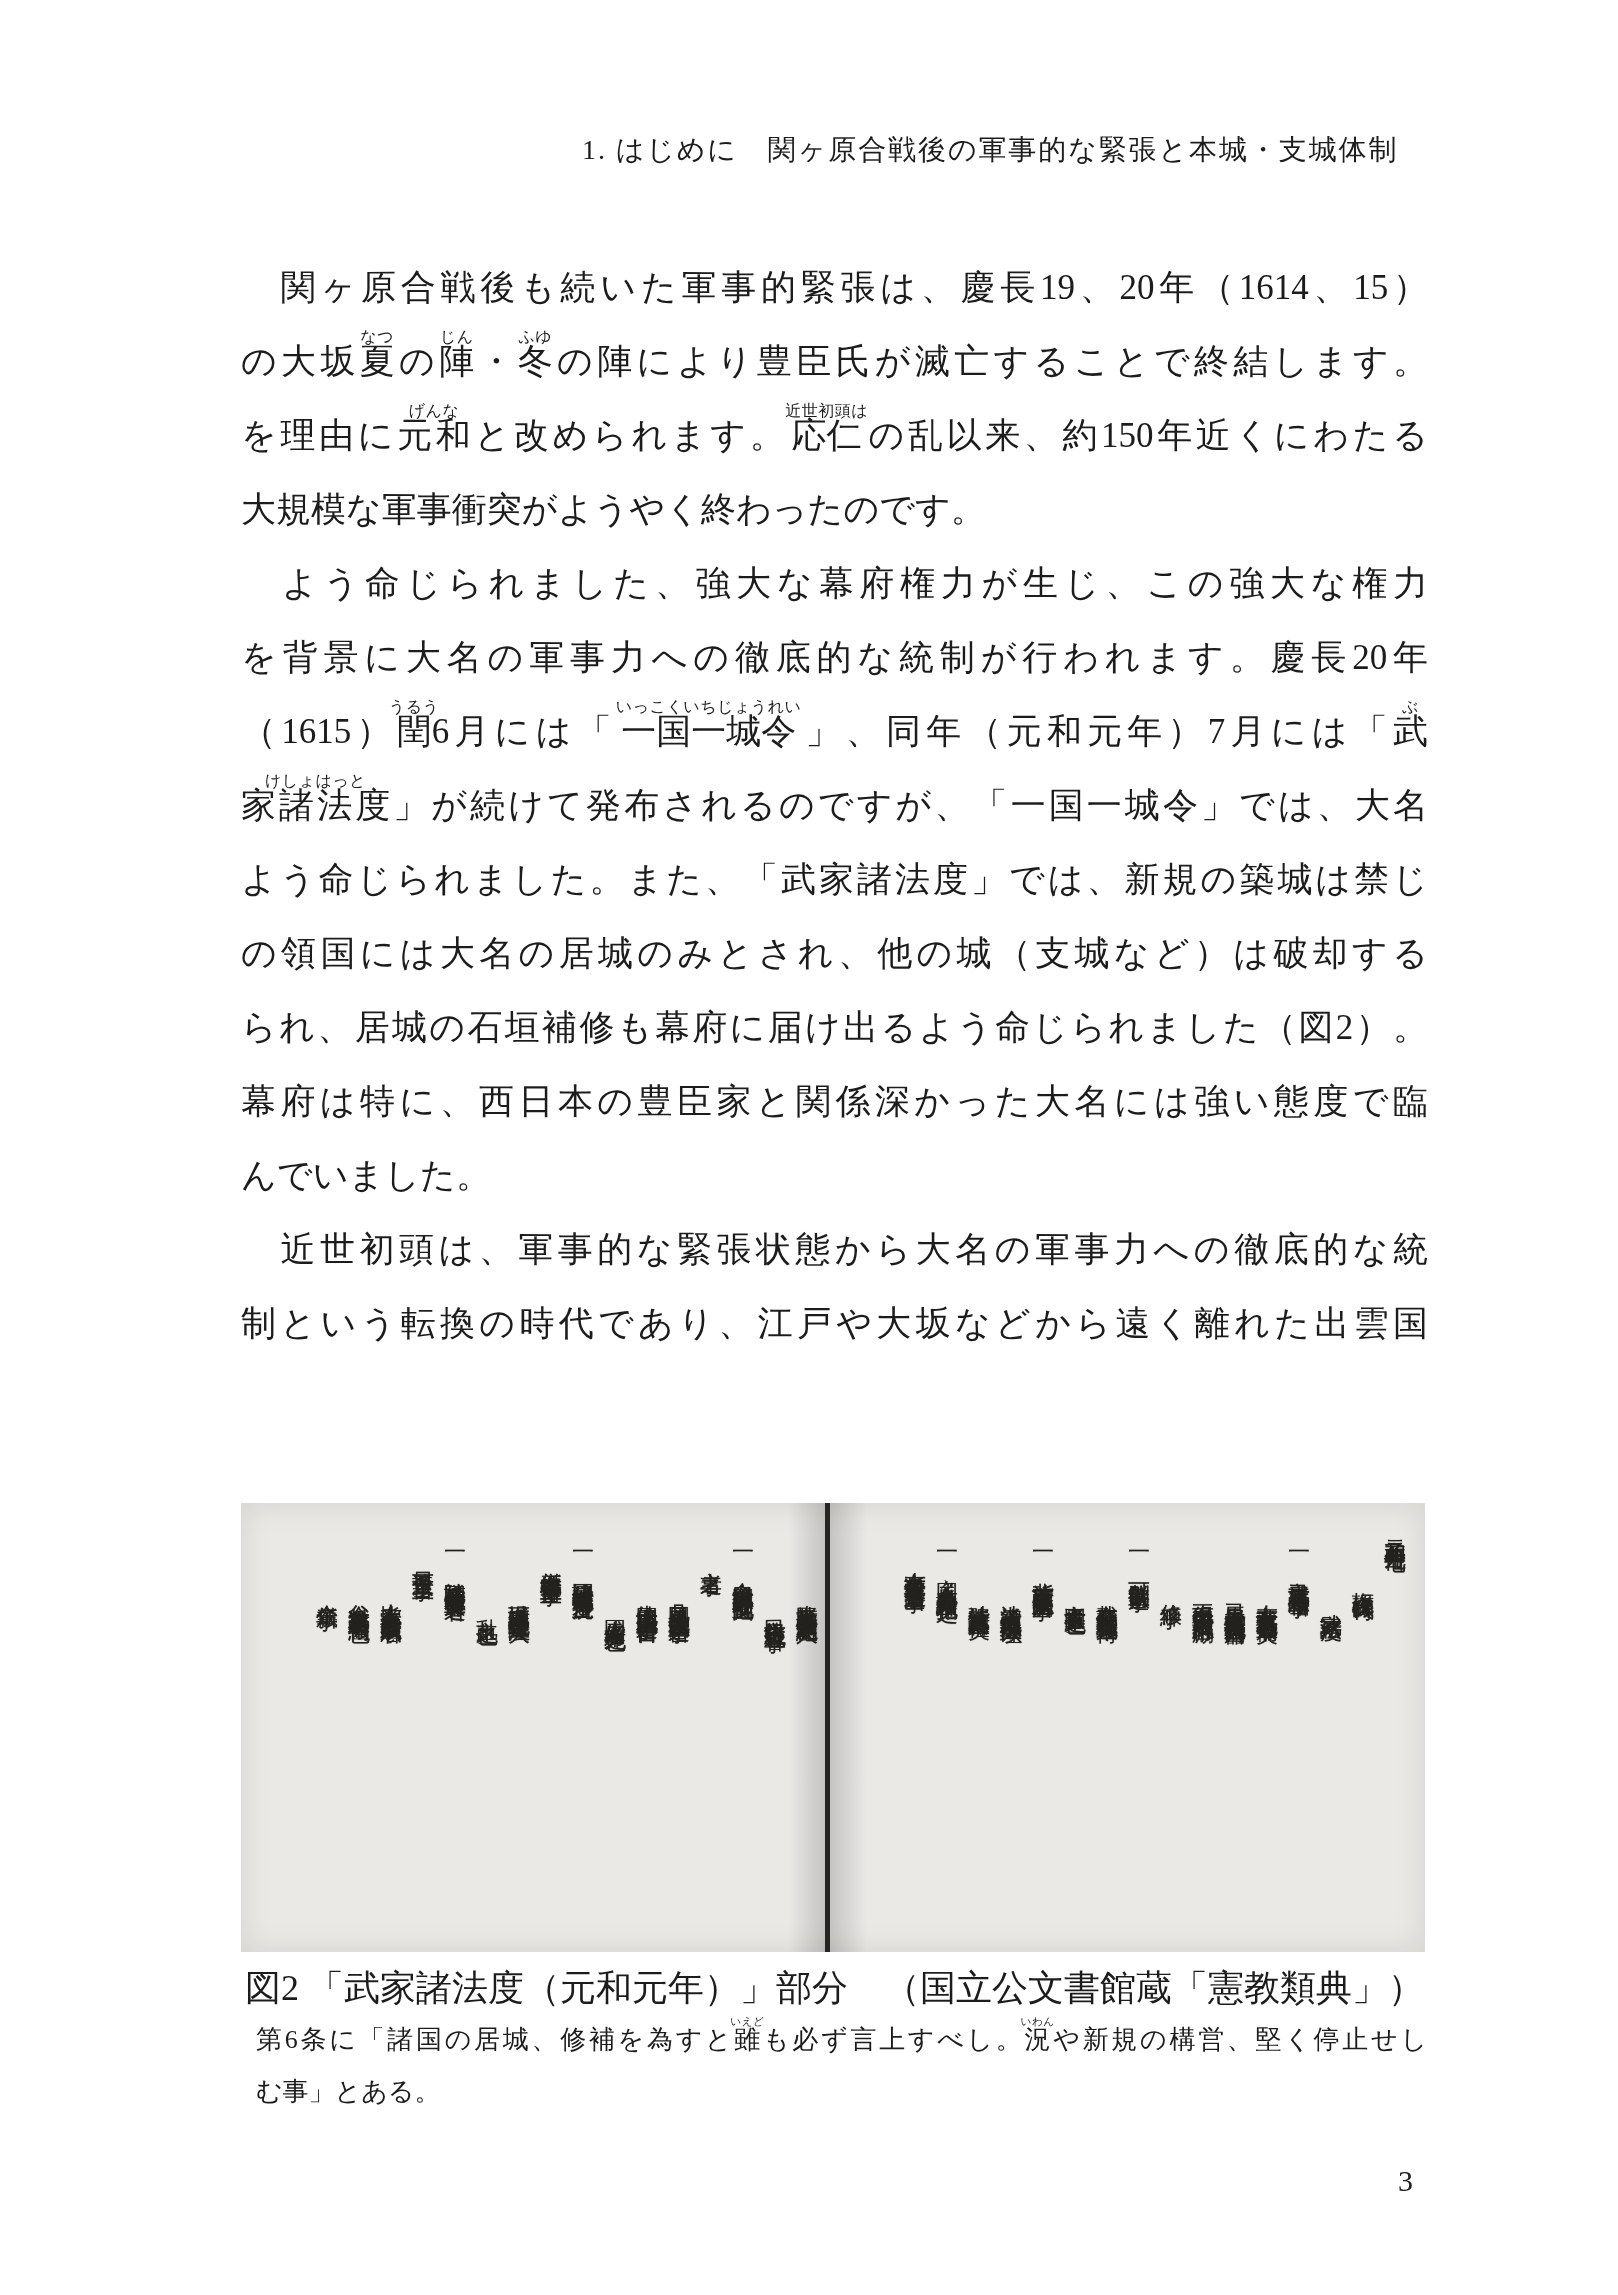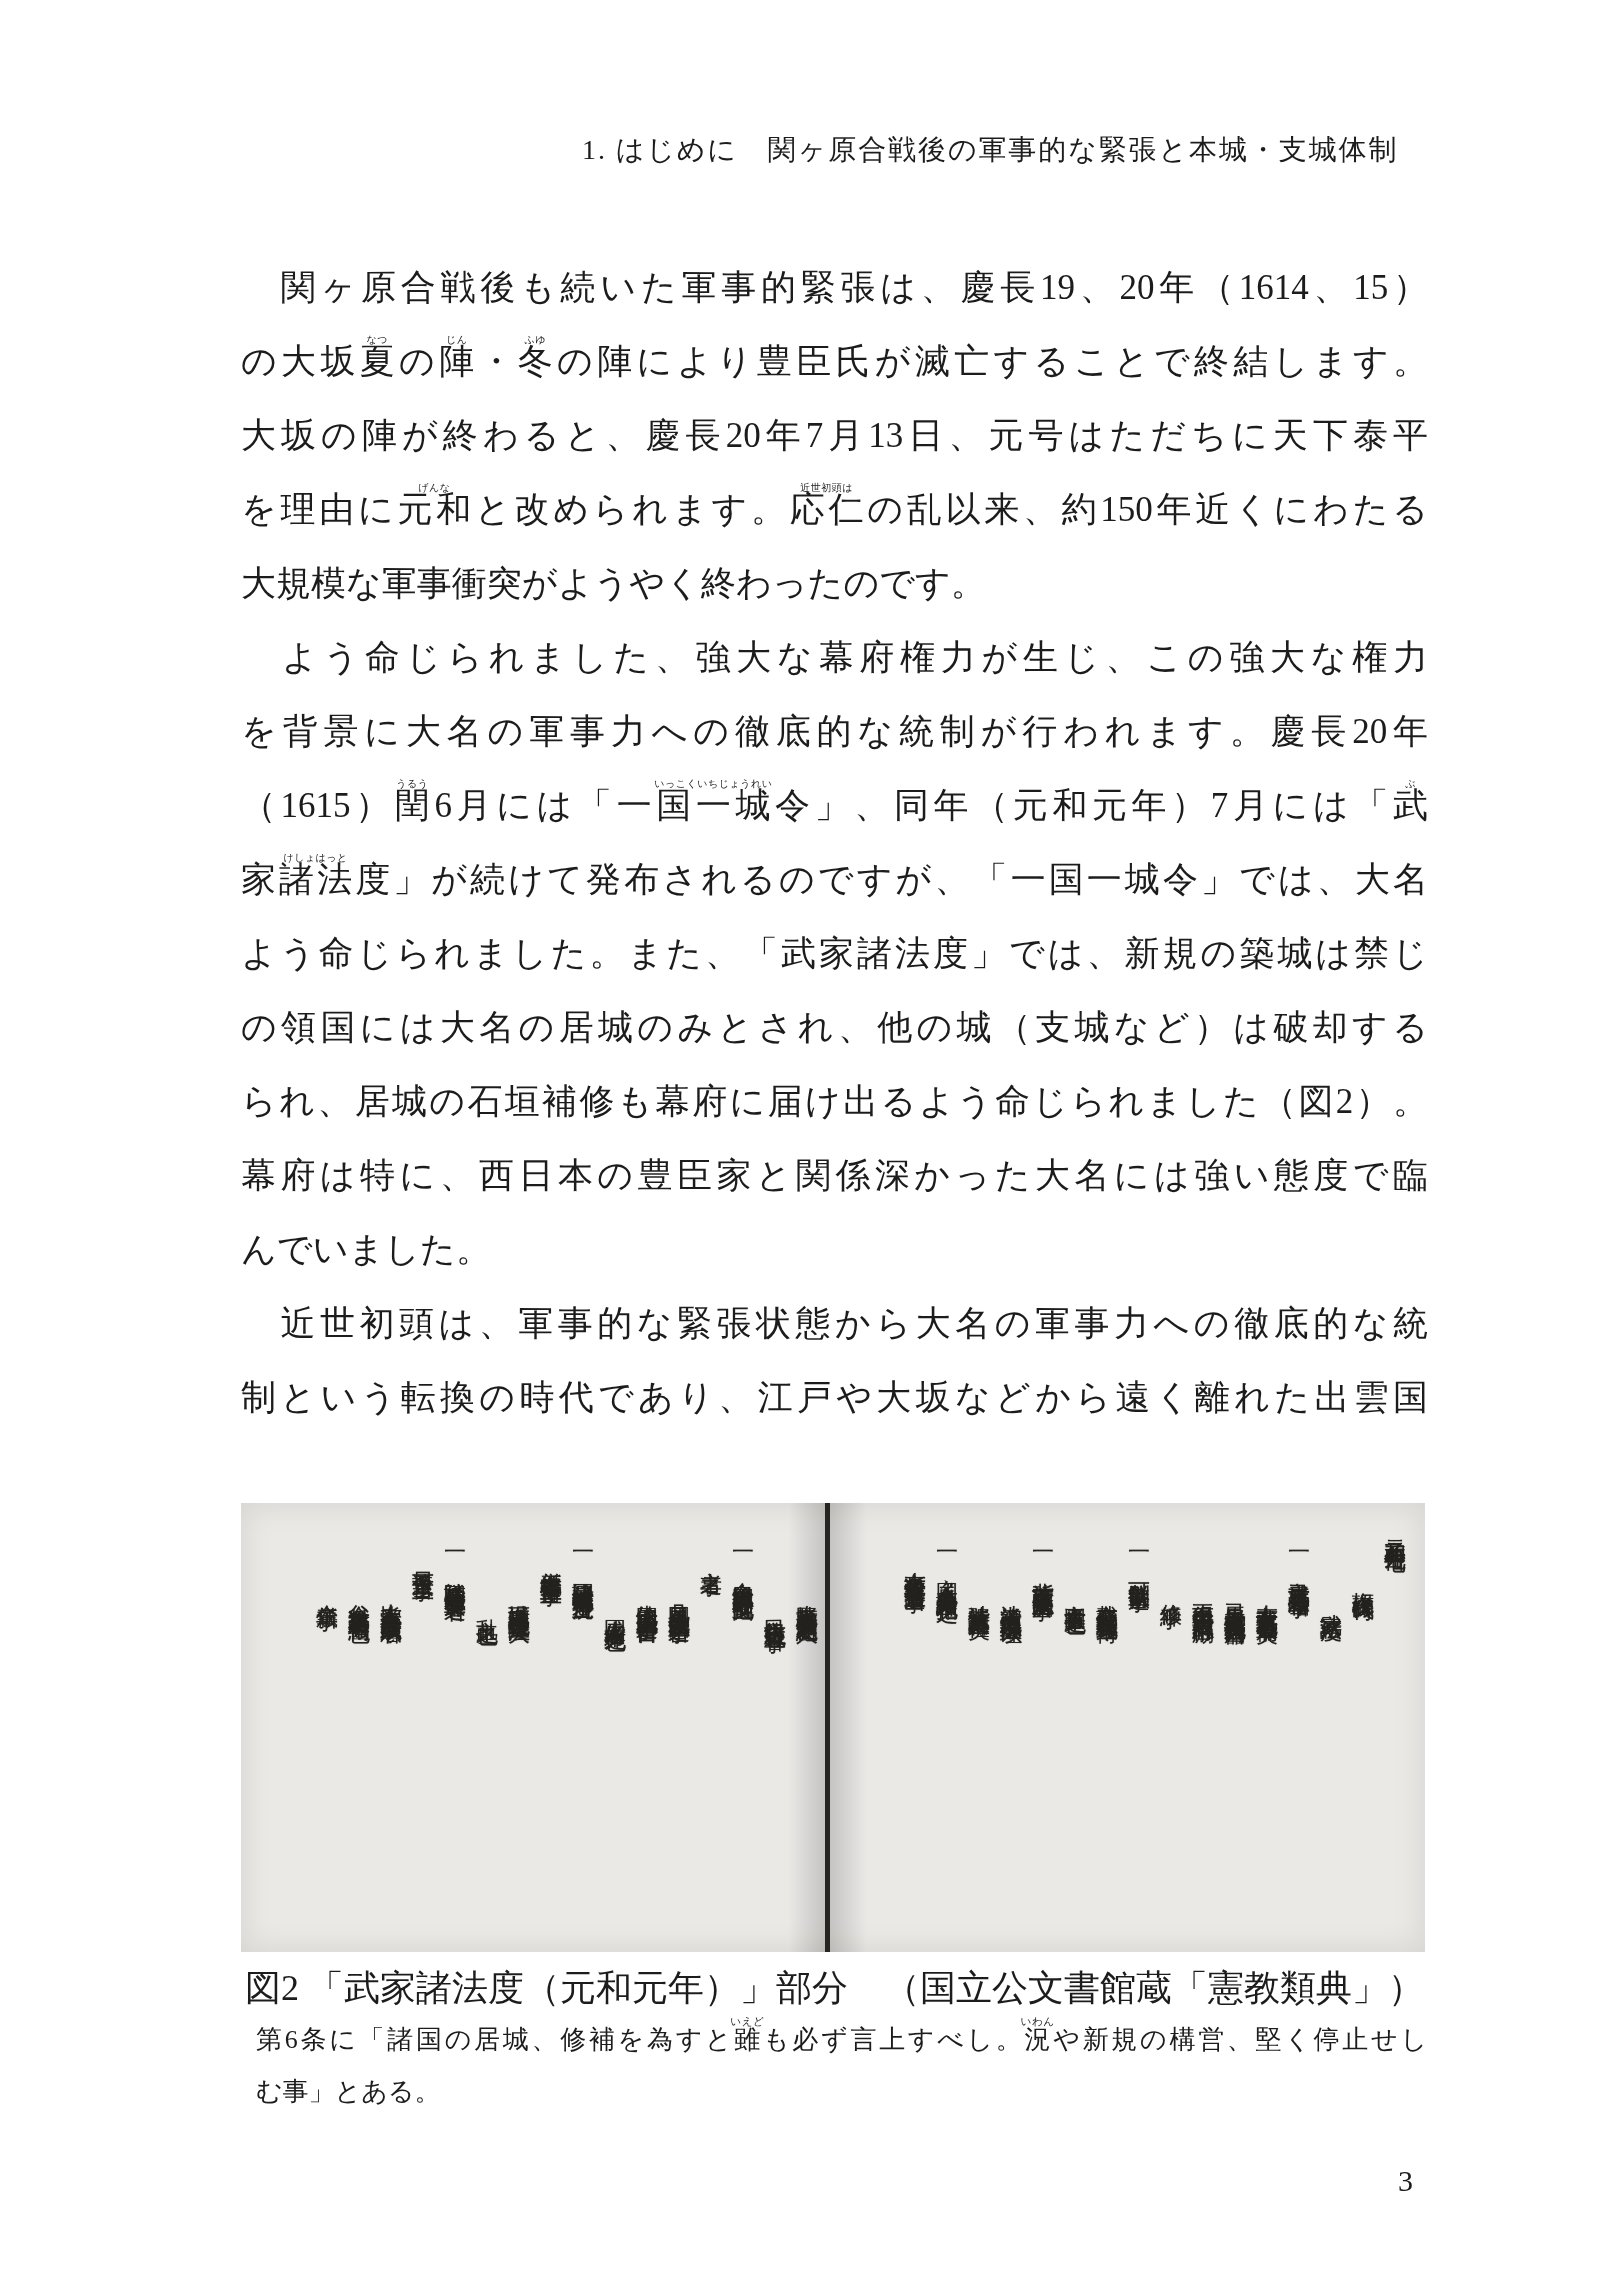--- a/index.html
+++ b/index.html
@@ -22,21 +22,21 @@
     position:absolute;left:241px;top:251px;width:1187px;
   }
   .line{
     height:74px;line-height:74px;
     font-size:35px;
     text-align:justify;text-align-last:justify;
     white-space:nowrap;
   }
   .line.nj{text-align:left;text-align-last:left;}
   ruby{ruby-align:center;}
-  rt{font-size:10px;letter-spacing:0.5px;line-height:1;}
+  rt{font-size:16px;letter-spacing:0.5px;line-height:1;}
   
   .scan{
     position:absolute;left:241px;top:1503px;width:1184px;height:449px;
     background:var(--paper_bg,#eae9e6);
     box-shadow:inset 0 0 32px rgba(0,0,0,0.10);
   }
   .scan .gutter{
     position:absolute;left:584px;top:0;width:4.6px;height:100%;
     background:var(--gutter,#262522);
   }
@@ -84,21 +84,20 @@
 </head>
 <body>
 
 <div class="page">
 
   <div class="header">1. はじめに　関ヶ原合戦後の軍事的な緊張と本城・支城体制</div>
 
   <div class="body" id="body-lines">
       <div class="line">　関ヶ原合戦後も続いた軍事的緊張は、慶長19、20年（1614、15）</div>
       <div class="line">の大坂<ruby>夏<rt>なつ</rt></ruby>の<ruby>陣<rt>じん</rt></ruby>・<ruby>冬<rt>ふゆ</rt></ruby>の陣により豊臣氏が滅亡することで終結します。</div>
-      <div class="line">大坂の陣が終わると、慶長20年7月13日、元号はただちに天下泰平</div>
       <div class="line">を理由に<ruby>元和<rt>げんな</rt></ruby>と改められます。<ruby>応仁<rt>近世初頭は</rt></ruby>の乱以来、約150年近くにわたる</div>
       <div class="line nj">大規模な軍事衝突がようやく終わったのです。</div>
       <div class="line">　よう命じられました、強大な幕府権力が生じ、この強大な権力</div>
       <div class="line">を背景に大名の軍事力への徹底的な統制が行われます。慶長20年</div>
       <div class="line">（1615）<ruby>閏<rt>うるう</rt></ruby>6月には「<ruby>一国一城令<rt>いっこくいちじょうれい</rt></ruby>」、同年（元和元年）7月には「<ruby>武<rt>ぶ</rt></ruby></div>
       <div class="line"><ruby>家諸法度<rt>けしょはっと</rt></ruby>」が続けて発布されるのですが、「一国一城令」では、大名</div>
       <div class="line">よう命じられました。また、「武家諸法度」では、新規の築城は禁じ</div>
       <div class="line">の領国には大名の居城のみとされ、他の城（支城など）は破却する</div>
       <div class="line">られ、居城の石垣補修も幕府に届け出るよう命じられました（図2）。</div>
       <div class="line">幕府は特に、西日本の豊臣家と関係深かった大名には強い態度で臨</div>

